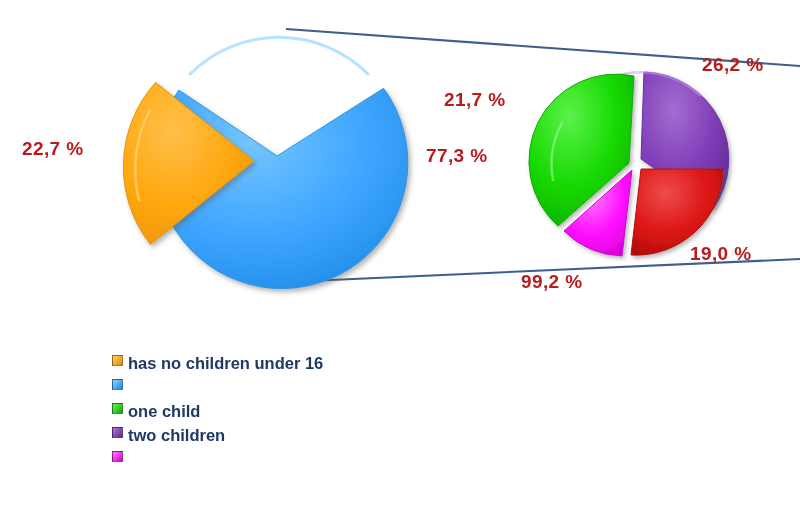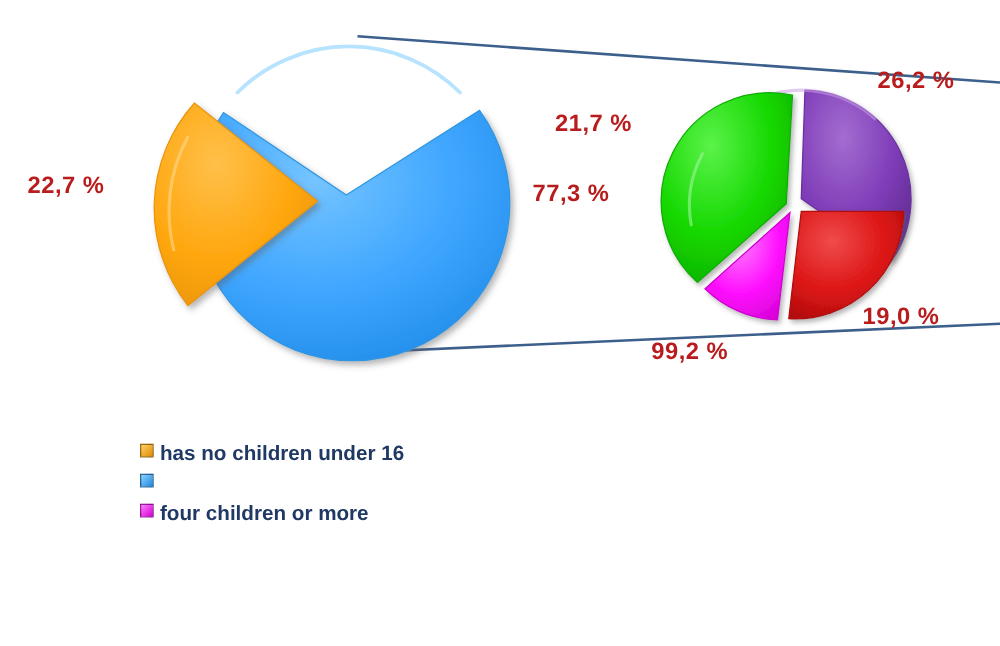--- a/index.html
+++ b/index.html
@@ -176,23 +176,30 @@
 
     <div class="legend-row">
       <span class="legend-swatch" style="background:linear-gradient(135deg,#FFD06B,#E08C00);"></span>
       <span class="legend-text">has no children under 16</span>
     </div>
 
     <div class="legend-row">
       <span class="legend-swatch" style="background:linear-gradient(135deg,#8ED2FF,#1E87E0);"></span>
     </div>
 
-
+    <div class="legend-row">
+      <span class="legend-swatch" style="background:linear-gradient(135deg,#6CF55C,#0BA800);"></span>
+      <span class="legend-text">one child</span>
+    </div>
+
+    <div class="legend-row">
+      <span class="legend-swatch" style="background:linear-gradient(135deg,#AE78D8,#5C2A8C);"></span>
+      <span class="legend-text">two children</span>
+    </div>
 
 
     <div class="legend-row">
       <span class="legend-swatch" style="background:linear-gradient(135deg,#FF7DFF,#D400D4);"></span>
-      <span class="legend-text">four children or more</span>
     </div>
 
   </div>
 
 </div>
 
 </body></html>

